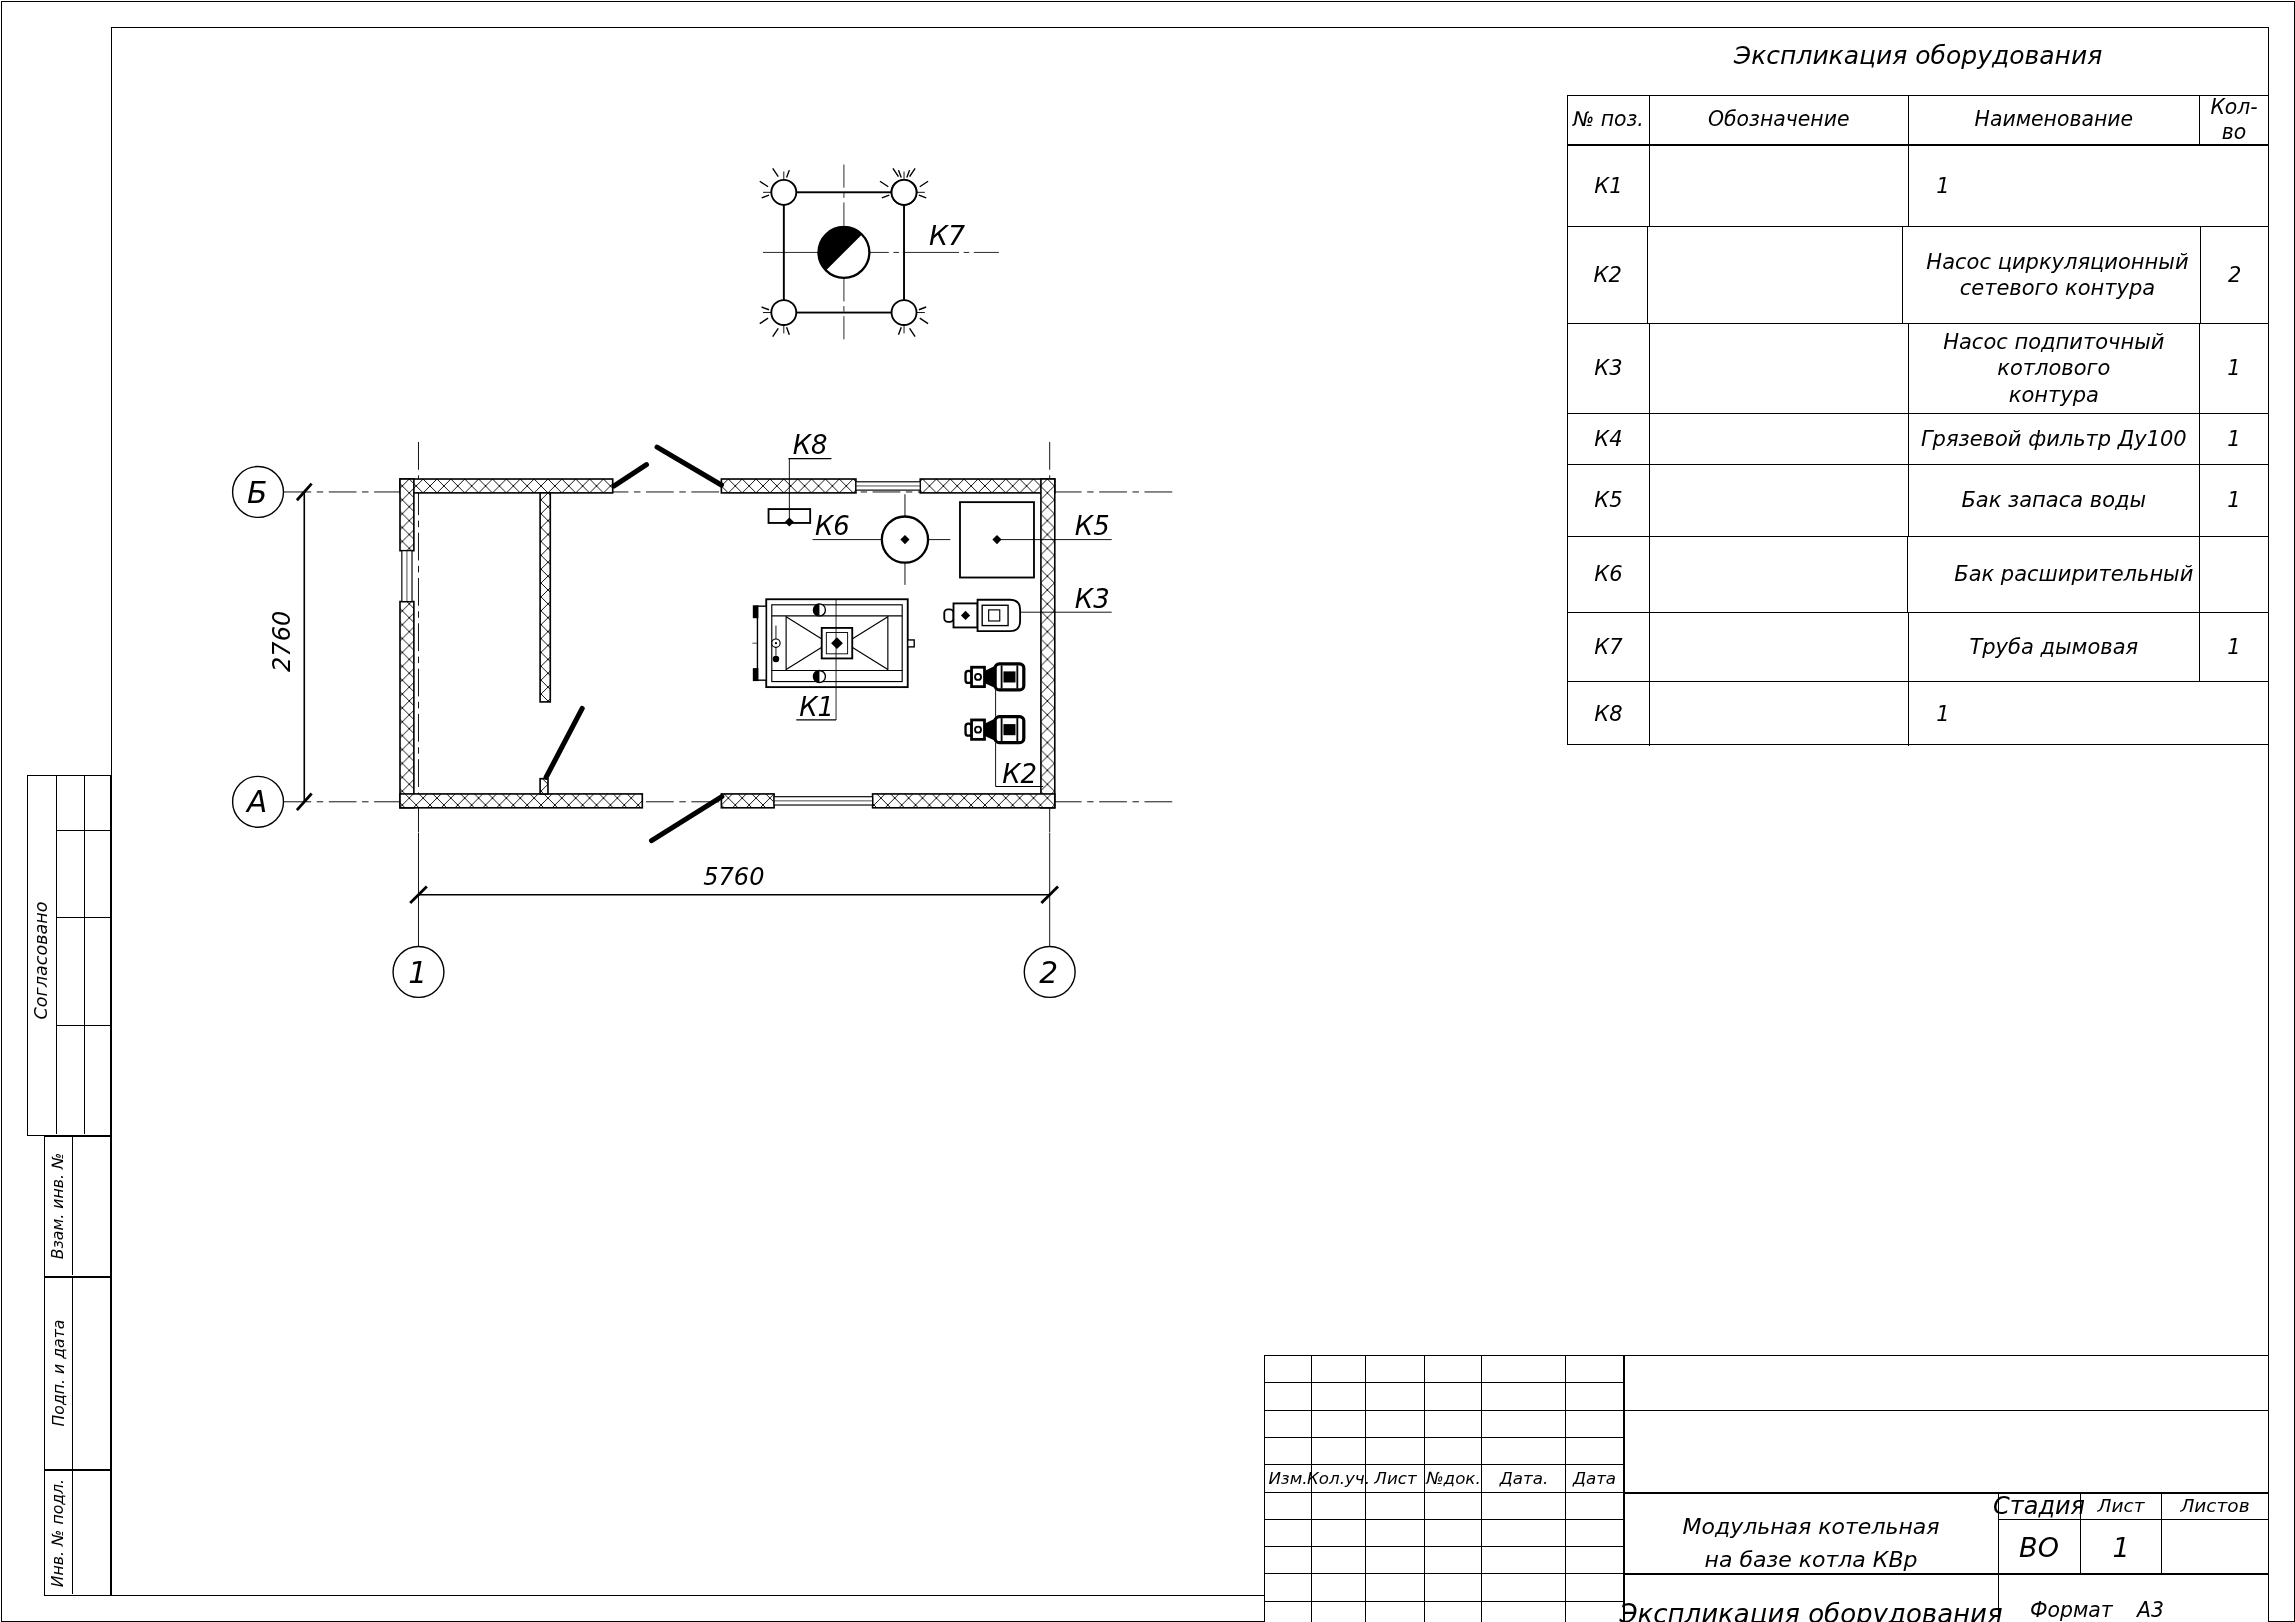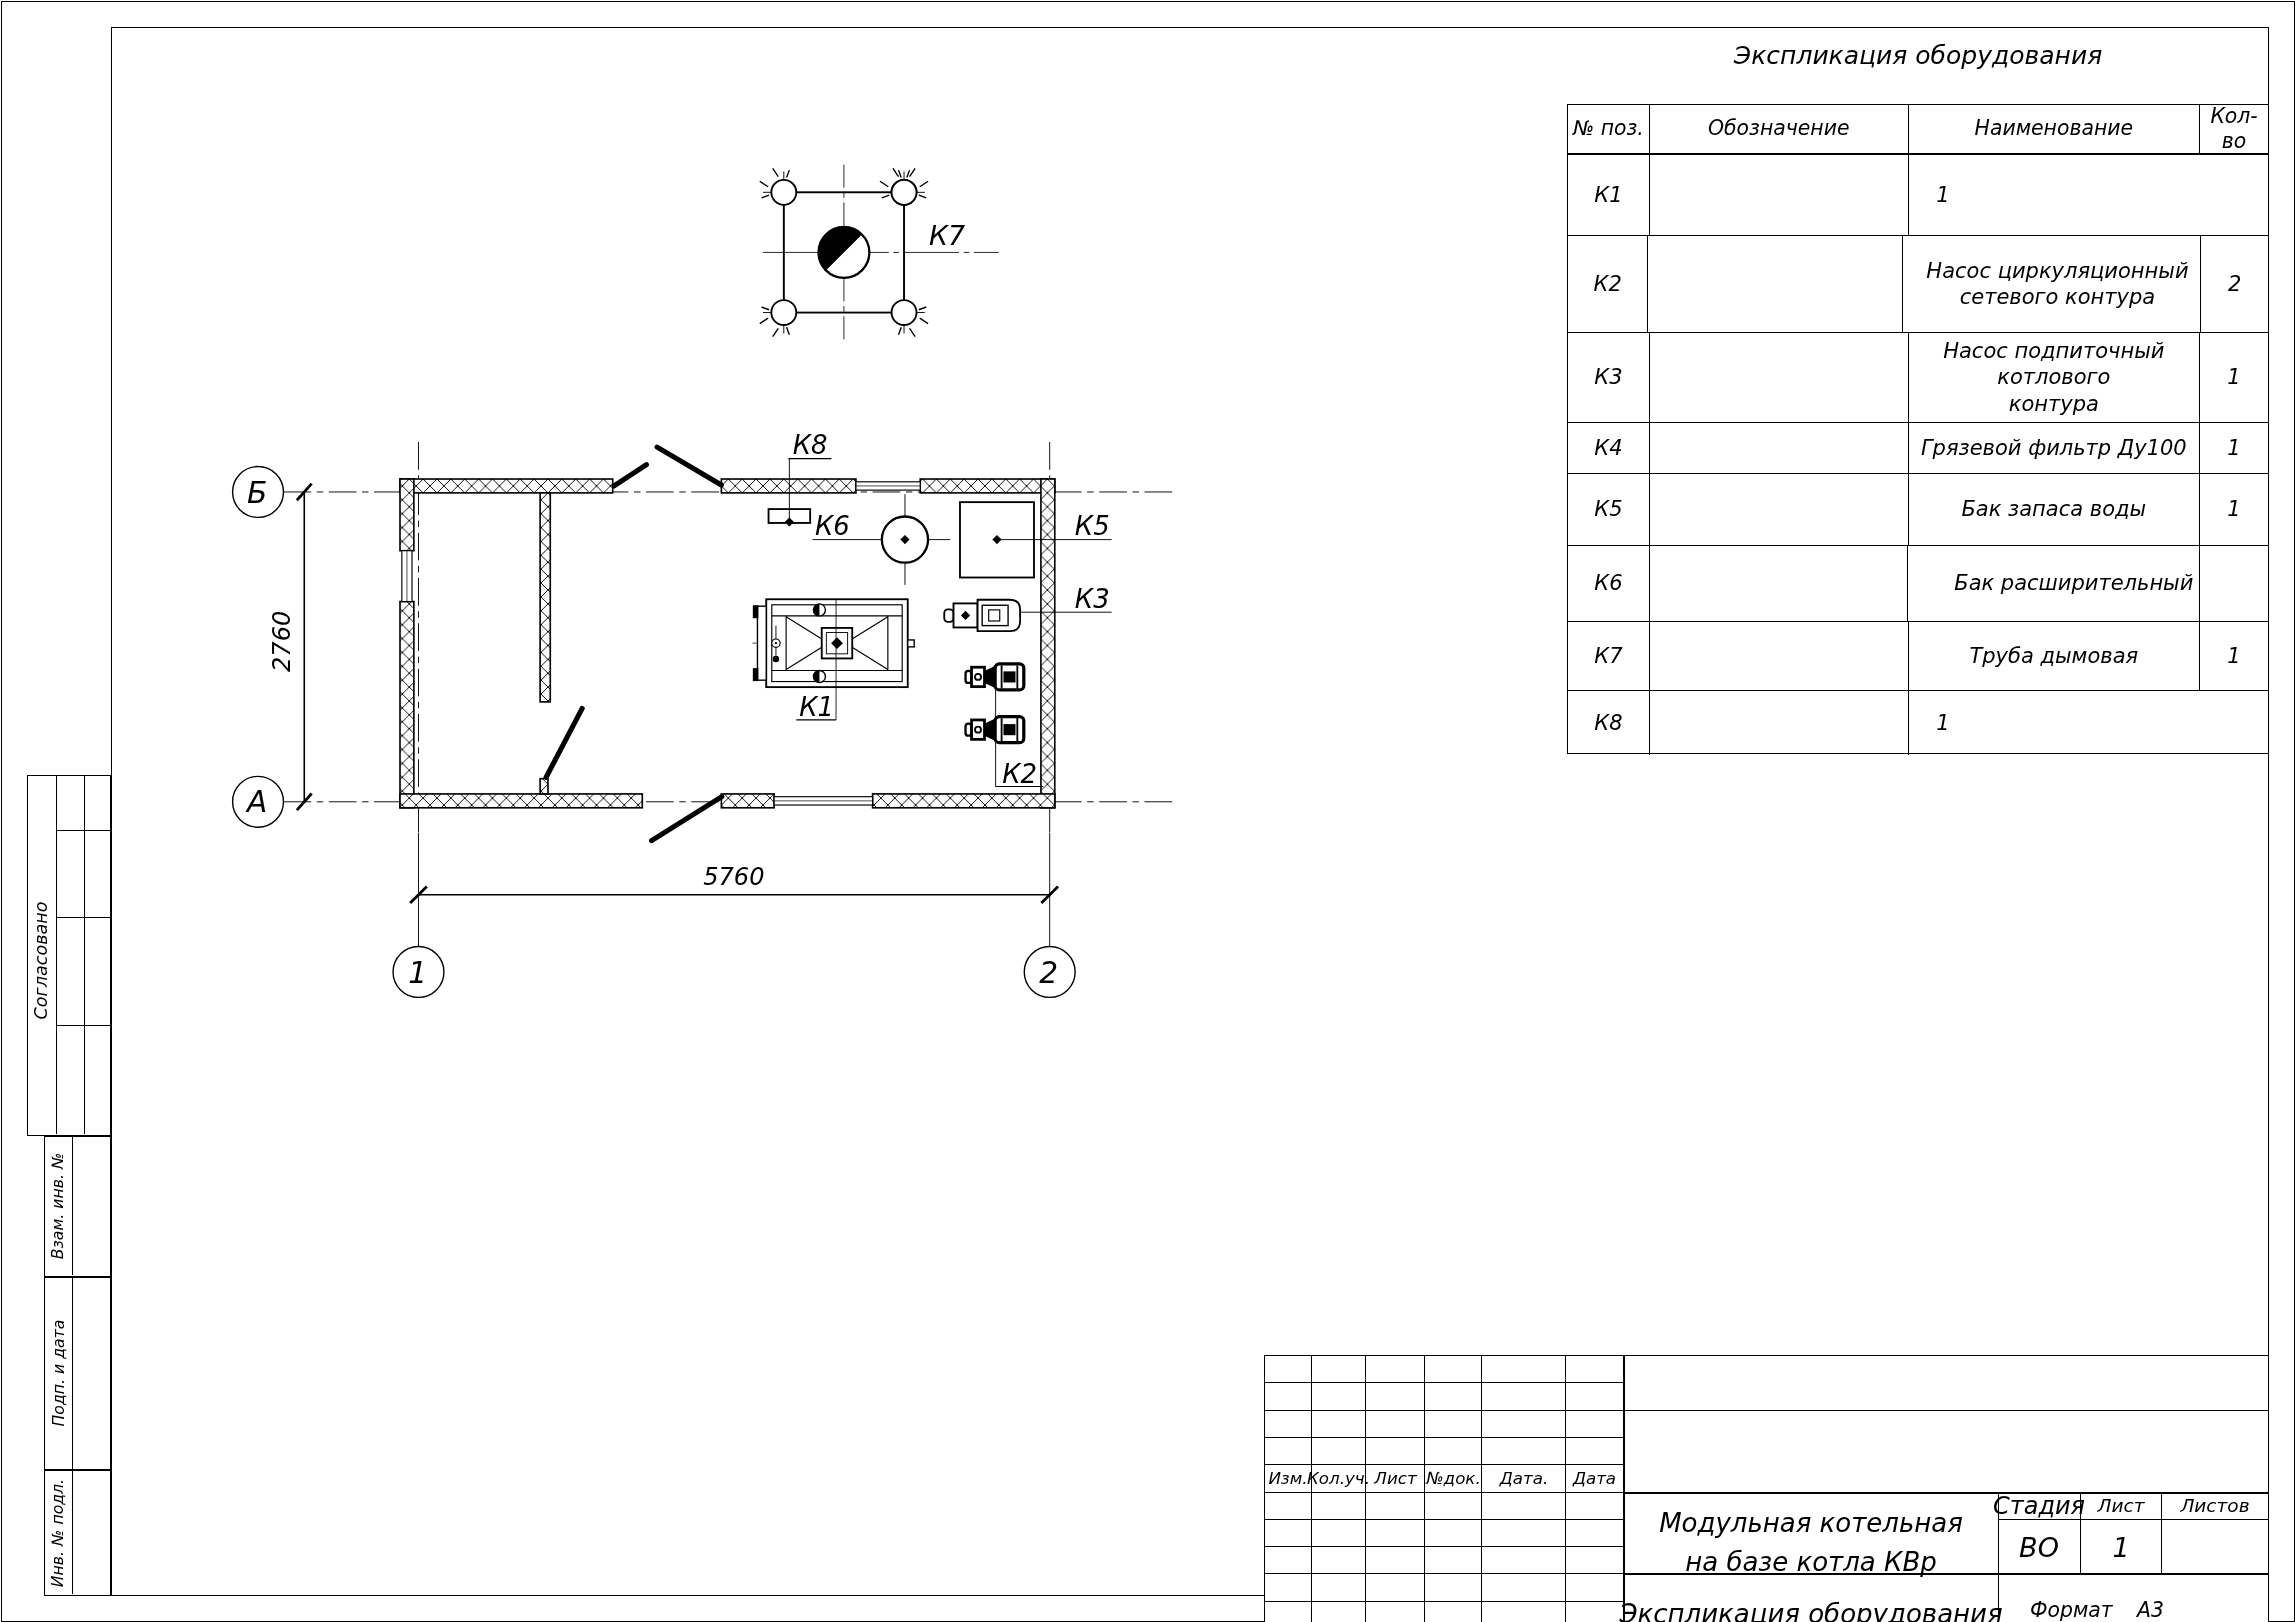--- a/index.html
+++ b/index.html
@@ -4,21 +4,21 @@
 <style>
   html,body{margin:0;padding:0;background:#e8e8e8;}
   #sheet{position:relative;width:2295px;height:1623px;background:#fff;overflow:hidden;
          font-family:"DejaVu Sans",sans-serif;color:#000;}
   .abs{position:absolute;box-sizing:border-box;}
   .t{position:absolute;font-style:italic;white-space:pre;color:#000;}
   .ctr{display:flex;align-items:center;justify-content:center;text-align:center;}
   #outerB{left:0.9px;top:0.9px;width:2294px;height:1621px;border:0.9px solid #000;}
   #frame{left:111px;top:27px;width:2158px;height:1569px;border:1.9px solid #000;}
   
-  #eqt{left:1567px;top:104px;width:702px;height:650px;border:1.9px solid #000;background:#fff;}
+  #eqt{left:1567px;top:95px;width:702px;height:650px;border:1.9px solid #000;background:#fff;}
   .erow{display:flex;width:100%;box-sizing:border-box;border-top:1.4px solid #000;}
   .erow:first-child{border-top:none;}
   .erow.hdr{border-bottom:0.9px solid #000;}
   .ecell{box-sizing:border-box;border-right:1.2px solid #000;font-style:italic;font-size:21px;
          display:flex;align-items:center;justify-content:center;text-align:center;white-space:pre-line;line-height:1.25;}
   .ecell:last-child{border-right:none;}
   
   .ln{position:absolute;background:#000;}
   .stamp{position:absolute;box-sizing:border-box;border:1.4px solid #000;background:#fff;}
   .rot{position:absolute;transform:rotate(-90deg);transform-origin:center center;
@@ -320,21 +320,21 @@
     <div class="t ctr" style="left:301px;top:109px;width:57px;height:26px;font-size:16.7px;">Дата</div>
 
     <div class="ln" style="left:359px;top:54px;width:644px;height:1.4px;"></div>
     <div class="ln" style="left:359px;top:136px;width:644px;height:1.9px;"></div>
     <div class="ln" style="left:359px;top:217px;width:644px;height:1.9px;"></div>
     <div class="ln" style="left:733px;top:136px;width:1.4px;height:161px;"></div>
     <div class="ln" style="left:815px;top:136px;width:1.2px;height:82px;"></div>
     <div class="ln" style="left:896px;top:136px;width:1.2px;height:82px;"></div>
     <div class="ln" style="left:733px;top:163px;width:270px;height:1.2px;"></div>
 
-    <div class="t ctr" style="left:359px;top:137px;width:374px;height:100px;font-size:26px;white-space:pre-line;line-height:1.5;">Модульная котельная
+    <div class="t ctr" style="left:359px;top:137px;width:374px;height:100px;font-size:22px;white-space:pre-line;line-height:1.5;">Модульная котельная
 на базе котла КВр</div>
     <div class="t ctr" style="left:734px;top:136px;width:80px;height:27px;font-size:24px;">Стадия</div>
     <div class="t ctr" style="left:816px;top:136px;width:80px;height:27px;font-size:18.5px;">Лист</div>
     <div class="t ctr" style="left:897px;top:136px;width:106px;height:27px;font-size:18.5px;">Листов</div>
     <div class="t ctr" style="left:734px;top:164px;width:80px;height:54px;font-size:27px;">ВО</div>
     <div class="t ctr" style="left:816px;top:164px;width:80px;height:54px;font-size:27px;">1</div>
     <div class="t ctr" style="left:897px;top:164px;width:106px;height:54px;font-size:27px;"></div>
     <div class="t ctr" style="left:359px;top:219px;width:374px;height:78px;font-size:26px;">Экспликация оборудования</div>
   </div>
 

